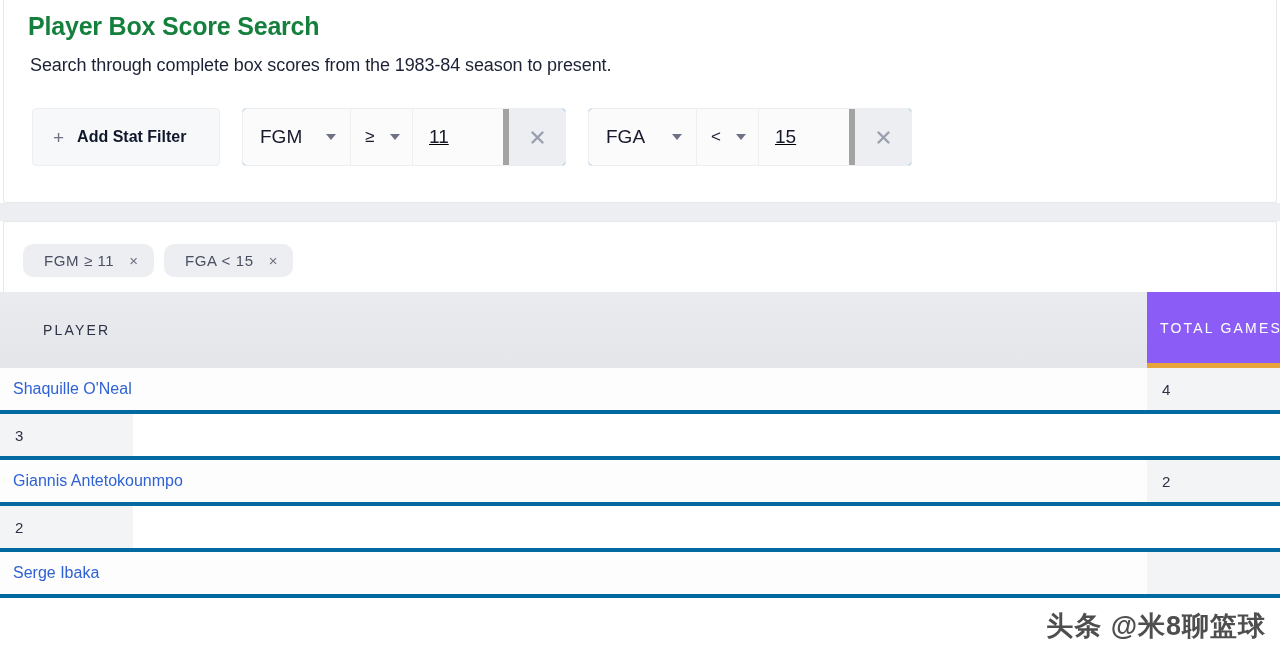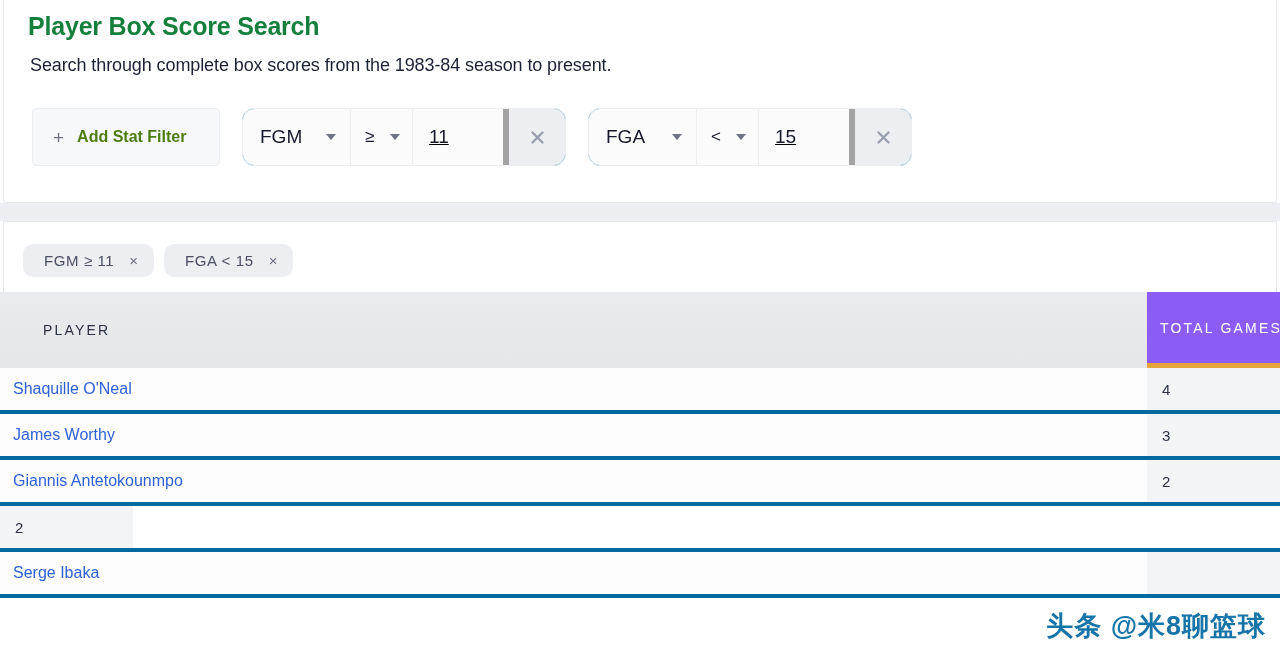--- a/index.html
+++ b/index.html
@@ -71,31 +71,31 @@
   }
   .plus-icon {
     font-size: 19px;
     color: #6d7285;
     line-height: 1;
     font-weight: 400;
   }
   .add-filter-label {
     font-size: 16px;
     font-weight: bold;
-    color: #4d7c0f;
+    color: #0f172a;
     text-align: right;
   }
 
   .filter-group {
     height: 58px;
     display: flex;
     align-items: stretch;
     background: #0369a1;
     border: 1px solid #eceef1;
-    border-radius: 12px;
+    border-radius: 4px;
     overflow: hidden;
   }
   .fg-cell {
     display: flex;
     align-items: center;
     background: #fbfbfc;
     border-right: 1px solid #eceef1;
     cursor: pointer;
   }
   .fg-stat {
@@ -259,21 +259,21 @@
     color: #2c3145;
   }
 
   
   .watermark {
     position: absolute;
     right: 14px;
     bottom: 14px;
     font-size: 27px;
     font-weight: bold;
-    color: #0369a1;
+    color: #404040;
     letter-spacing: 1px;
     opacity: 0.92;
     white-space: nowrap;
     pointer-events: none;
   }
 </style>
 </head>
 <body>
 
 <div class="page">
@@ -359,23 +359,20 @@
     <div class="trow">
       <div class="td-player">
         <a class="player-link">Shaquille O'Neal</a>
       </div>
       <div class="td-total">
         <span class="total-val">4</span>
       </div>
     </div>
 
     <div class="trow">
-      <div class="td-player">
-        <a class="player-link">James Worthy</a>
-      </div>
       <div class="td-total">
         <span class="total-val">3</span>
       </div>
     </div>
 
     <div class="trow">
       <div class="td-player">
         <a class="player-link">Giannis Antetokounmpo</a>
       </div>
       <div class="td-total">

